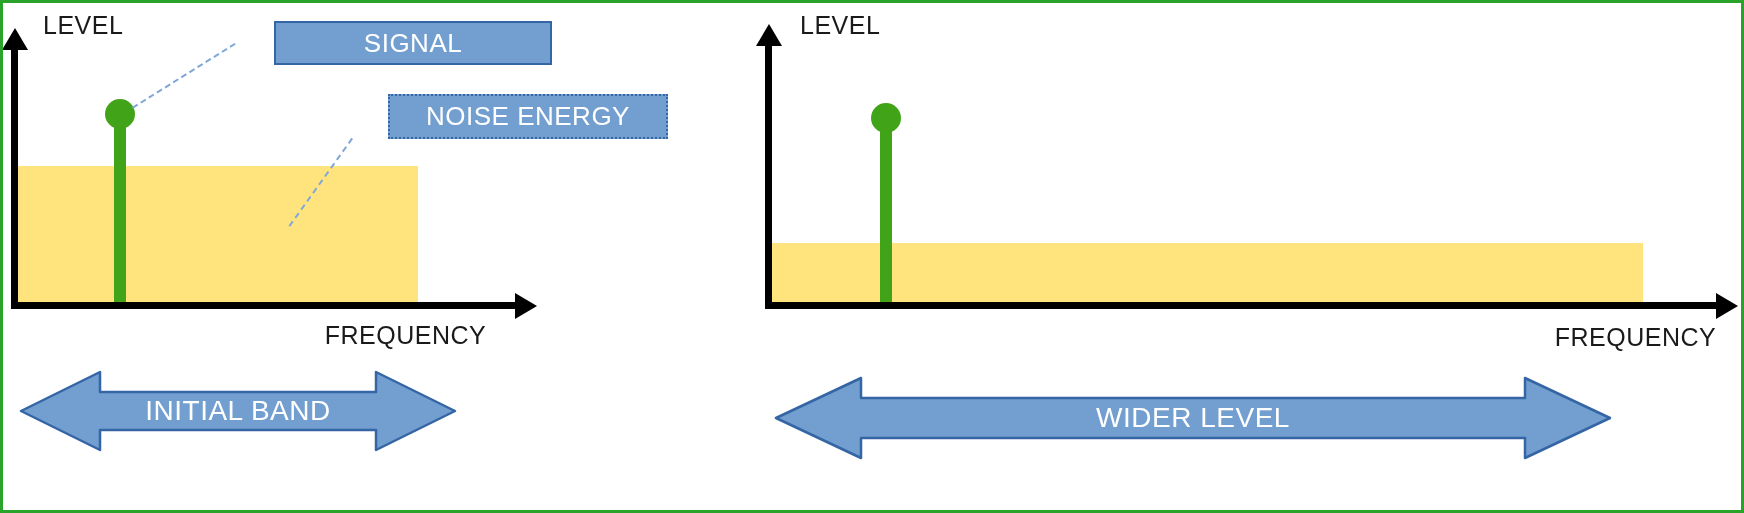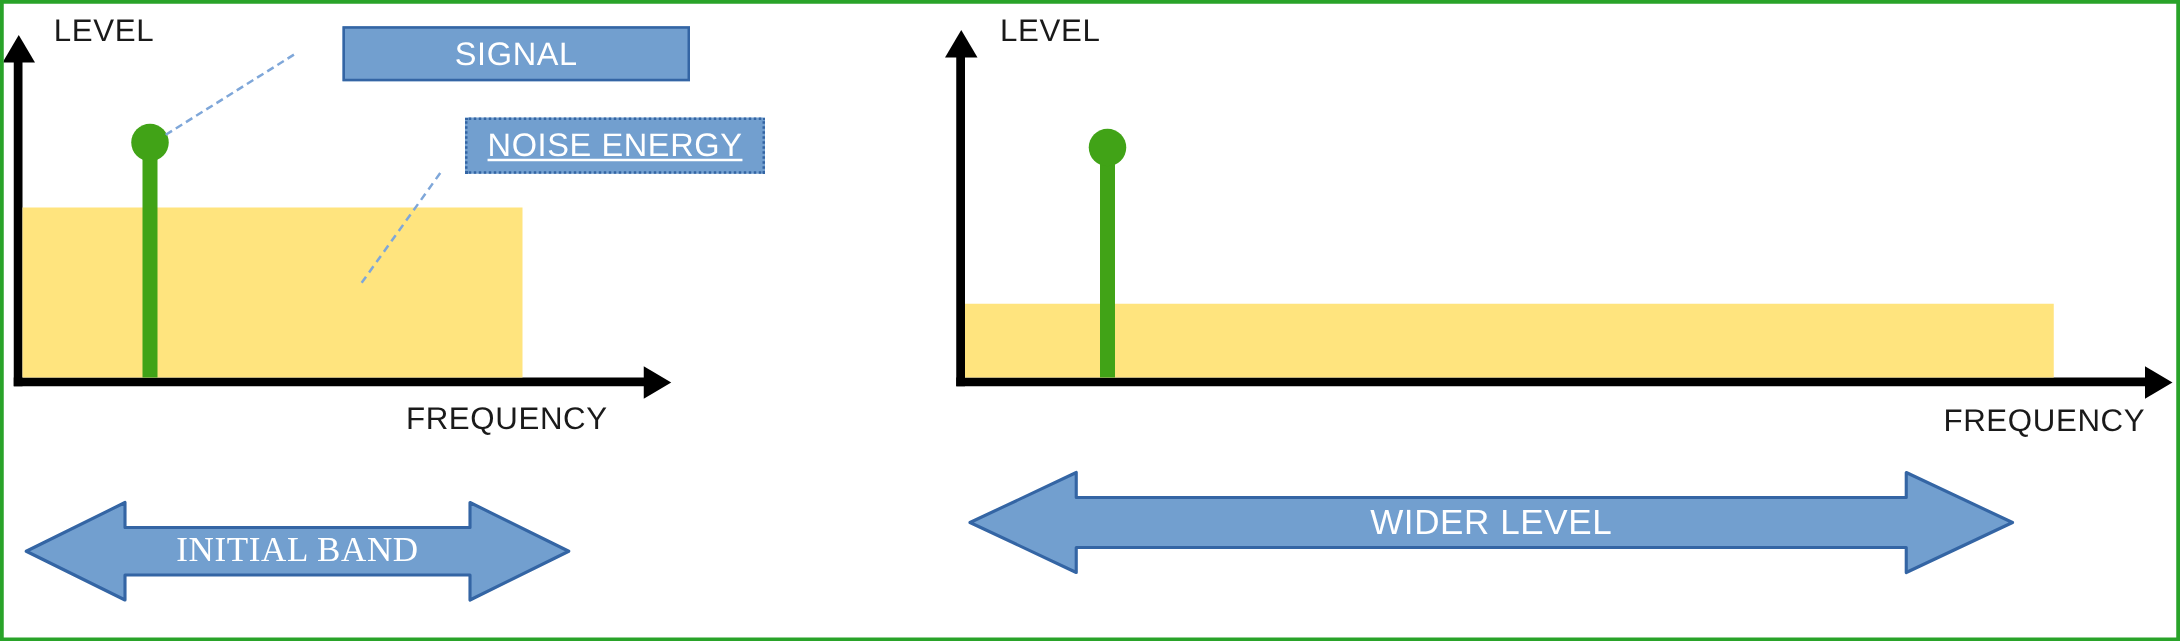--- a/index.html
+++ b/index.html
@@ -111,27 +111,27 @@
 
     <div class="signal-stem" style="left:111px;top:118px;height:181px;"></div>
     <div class="signal-dot" style="left:102px;top:96px;"></div>
 
     <div class="leader" style="left:129px;top:104px;width:121px;transform:rotate(-32deg);"></div>
     <div class="leader" style="left:350px;top:136px;width:108px;transform:rotate(125.6deg);"></div>
 
     <div class="callout" style="left:231px;top:18px;width:278px;height:44px;">
       <span>SIGNAL</span>
     </div>
-    <div class="callout dotted" style="left:329px;top:91px;width:240px;height:45px;text-decoration:underline;">
+    <div class="callout dotted" style="left:345px;top:91px;width:280px;height:45px;">
       <span>NOISE ENERGY</span>
     </div>
 
     <div class="axis-label freq" style="left:310px;top:318px;width:185px;">FREQUENCY</div>
 
-    <div class="band" style="left:15px;top:394px;width:440px;height:88px;font-family:Liberation Serif, serif;">
+    <div class="band" style="left:15px;top:364px;width:440px;height:88px;">
       <svg viewBox="0 0 440 88" preserveAspectRatio="none">
         <polygon class="band-shape" points="3,44 82,5 82,25 358,25 358,5 437,44 358,83 358,63 82,63 82,83"></polygon>
       </svg>
       <div class="band-label">INITIAL BAND</div>
     </div>
   </section>
 
   <section class="panel">
     <div class="axis-label" style="left:797px;top:8px;">LEVEL</div>
 

